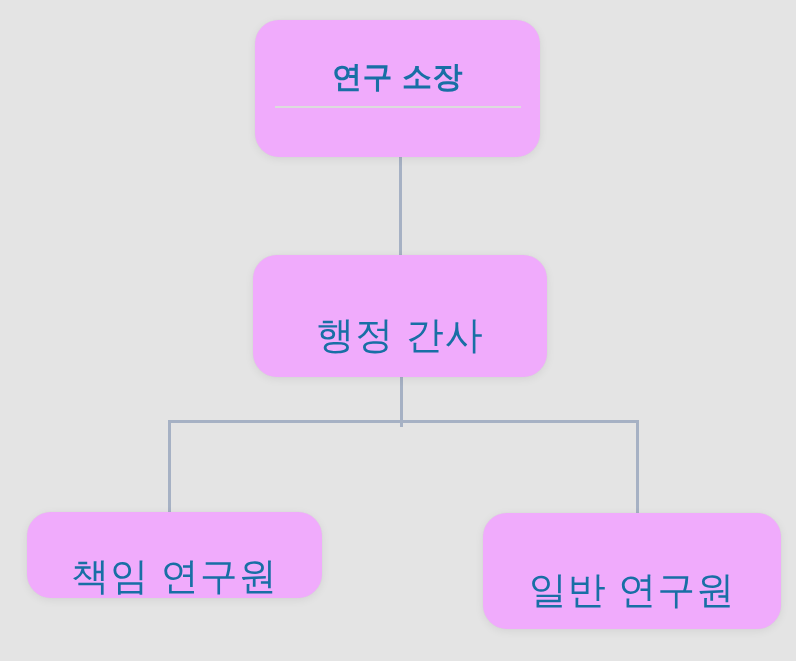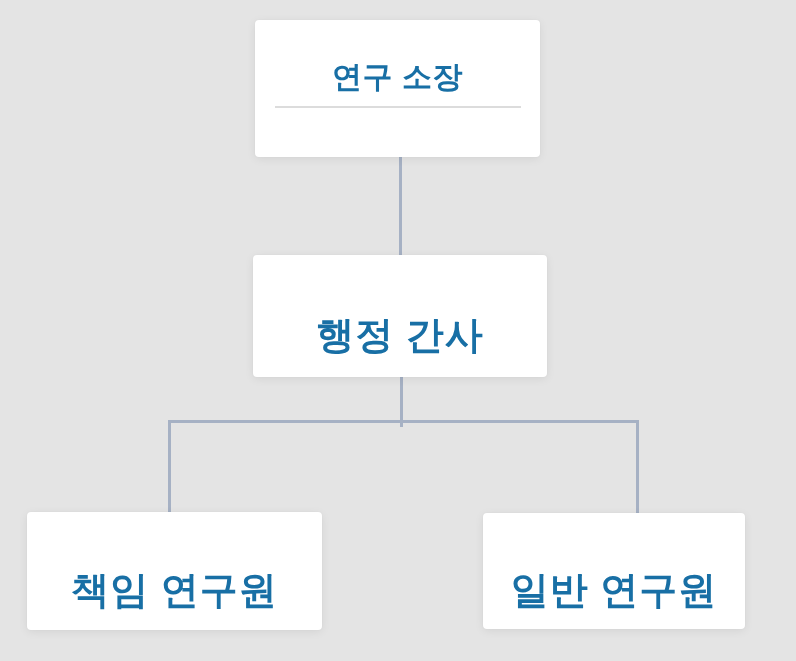--- a/index.html
+++ b/index.html
@@ -12,57 +12,57 @@
   }
   .canvas {
     position: relative;
     width: 796px;
     height: 661px;
     background: #e4e4e4;
     overflow: hidden;
   }
   .node {
     position: absolute;
-    background: #ffffff;
-    border-radius: 4px;
+    background: #f0abfc;
+    border-radius: 24px;
     box-shadow: 0 2px 10px rgba(0,0,0,0.07), 0 0 2px rgba(0,0,0,0.04);
     display: flex;
     flex-direction: column;
     align-items: center;
     justify-content: center;
     box-sizing: border-box;
   }
   .node-director {
     left: 255px; top: 20px;
     width: 285px; height: 137px;
     padding: 14px 0 10px 0;
   }
   .node-secretary {
     left: 253px; top: 255px;
     width: 294px; height: 122px;
   }
   .node-senior {
     left: 27px; top: 512px;
-    width: 295px; height: 118px;
+    width: 295px; height: 86px; justify-content: flex-end;
   }
   .node-general {
     left: 483px; top: 513px;
-    width: 262px; height: 116px;
+    width: 298px; height: 116px;
   }
   .title-sm {
     color: #186fa5;
     font-weight: 800;
     font-size: 30px;
     line-height: 1.15;
     letter-spacing: 0.5px;
     white-space: nowrap;
   }
   .title-lg {
     color: #186fa5;
-    font-weight: 700;
+    font-weight: 400;
     font-size: 38px;
     line-height: 1.1;
     letter-spacing: 1px;
     white-space: nowrap;
     margin-top: 40px;
   }
   .divider {
     width: 246px;
     height: 2px;
     background: #dcdcdc;

